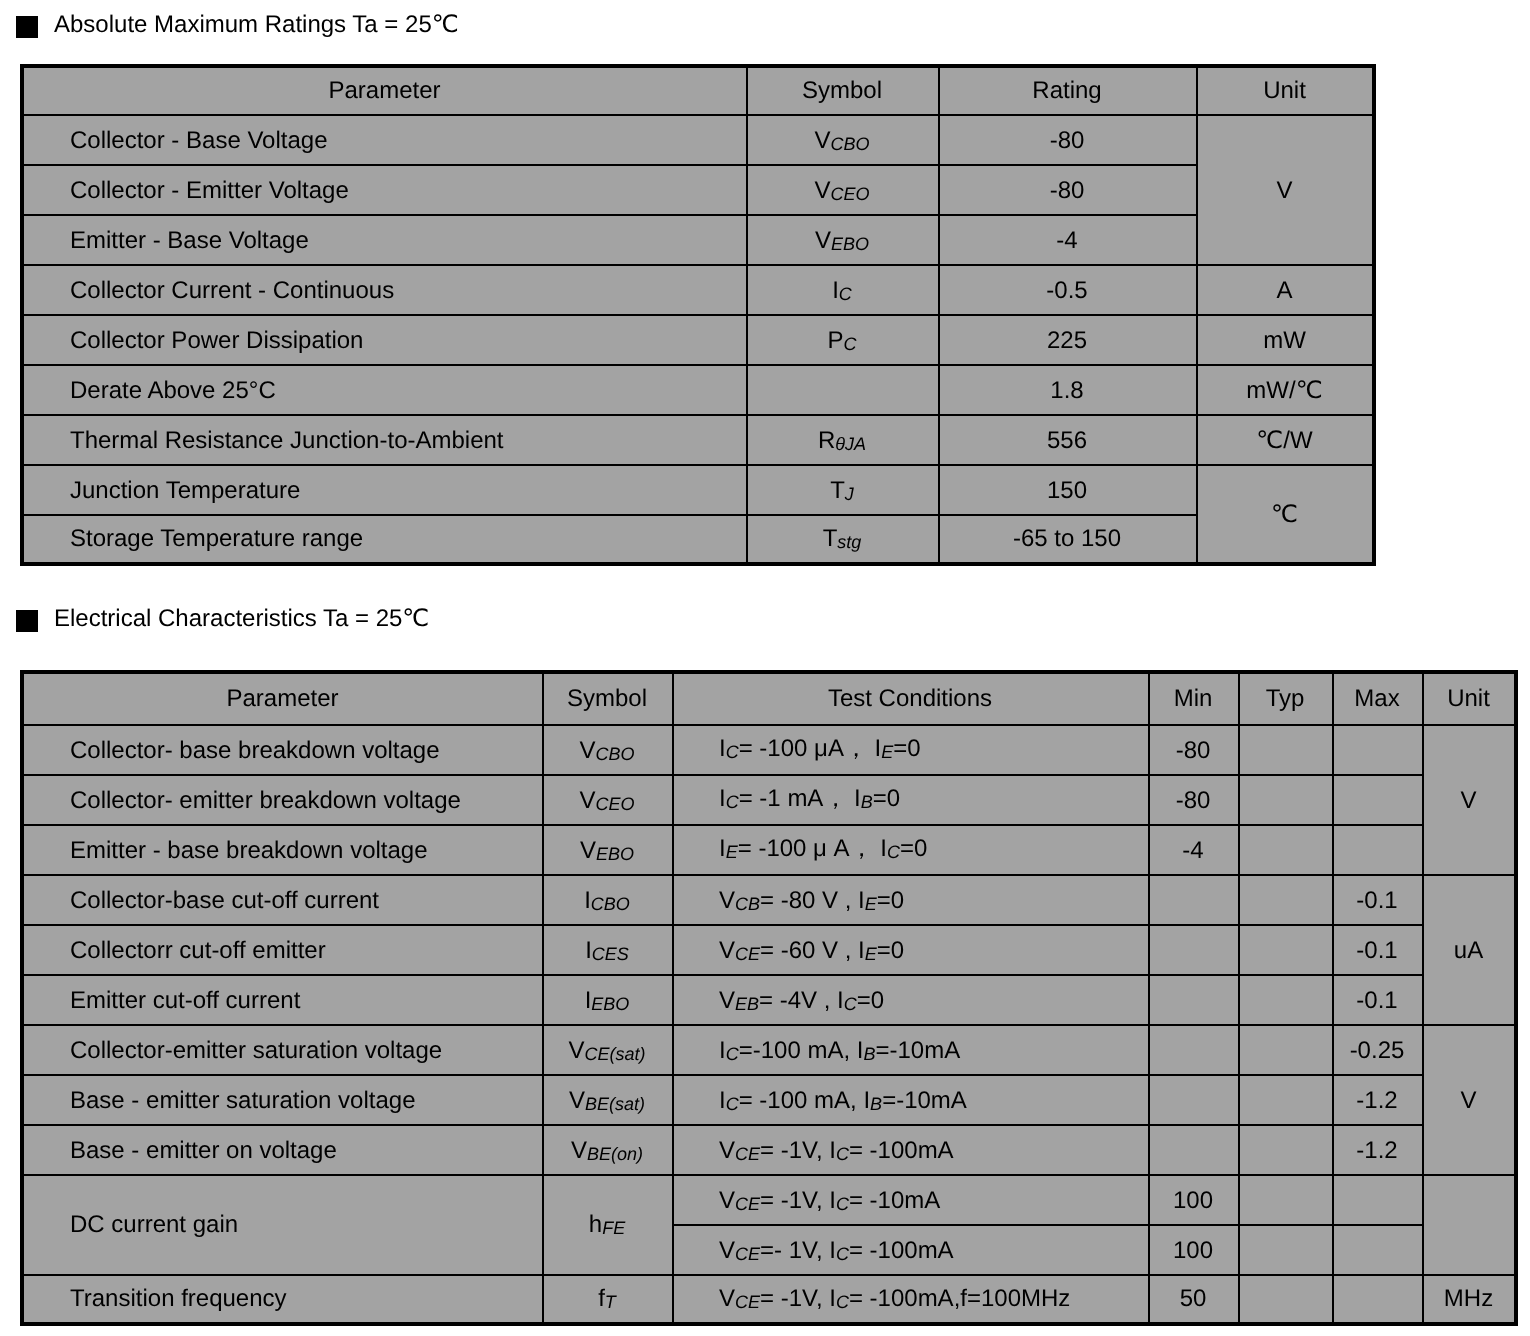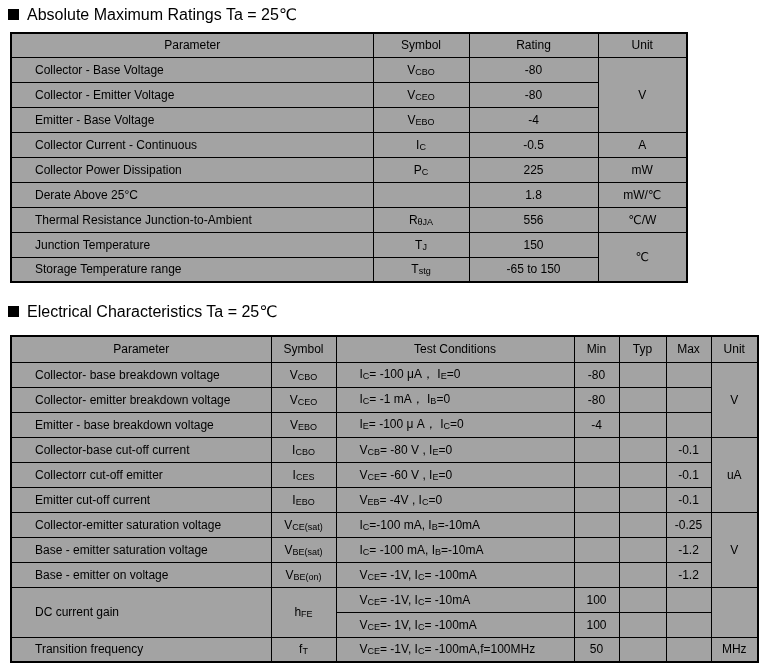--- a/index.html
+++ b/index.html
@@ -7,22 +7,22 @@
   body {
     width: 765px; height: 668px;
     font-family: "Liberation Sans", "DejaVu Sans", sans-serif;
     color: #000;
     position: relative;
   }
   .section-title {
     position: absolute;
     left: 8px;
     display: flex;
-    align-items: center;
-    font-size: 16px;
+    align-items: flex-end;
+    font-size: 12px;
     color: #000;
     white-space: nowrap;
   }
   #title-abs { top: 5px; }
   #title-elec { top: 302px; }
   .sq {
     width: 11px; height: 11px;
     background: #000;
     display: inline-block;
     margin-right: 8px;
@@ -51,20 +51,21 @@
   #electrical-table th { height: 26px; }
   #electrical-table td { height: 25px; }
   th { text-align: center; }
   td.param, td.cond { text-align: left; padding-left: 23px; }
   td.c { text-align: center; }
   sub {
     font-size: 9px;
     vertical-align: -1px;
     line-height: 1;
     letter-spacing: 0;
+    font-style: italic;
   }
 </style>
 </head>
 <body>
 
 <div class="section-title" id="title-abs">
   <span class="sq"></span>
   <span>Absolute Maximum Ratings Ta = 25℃</span>
 </div>
 

